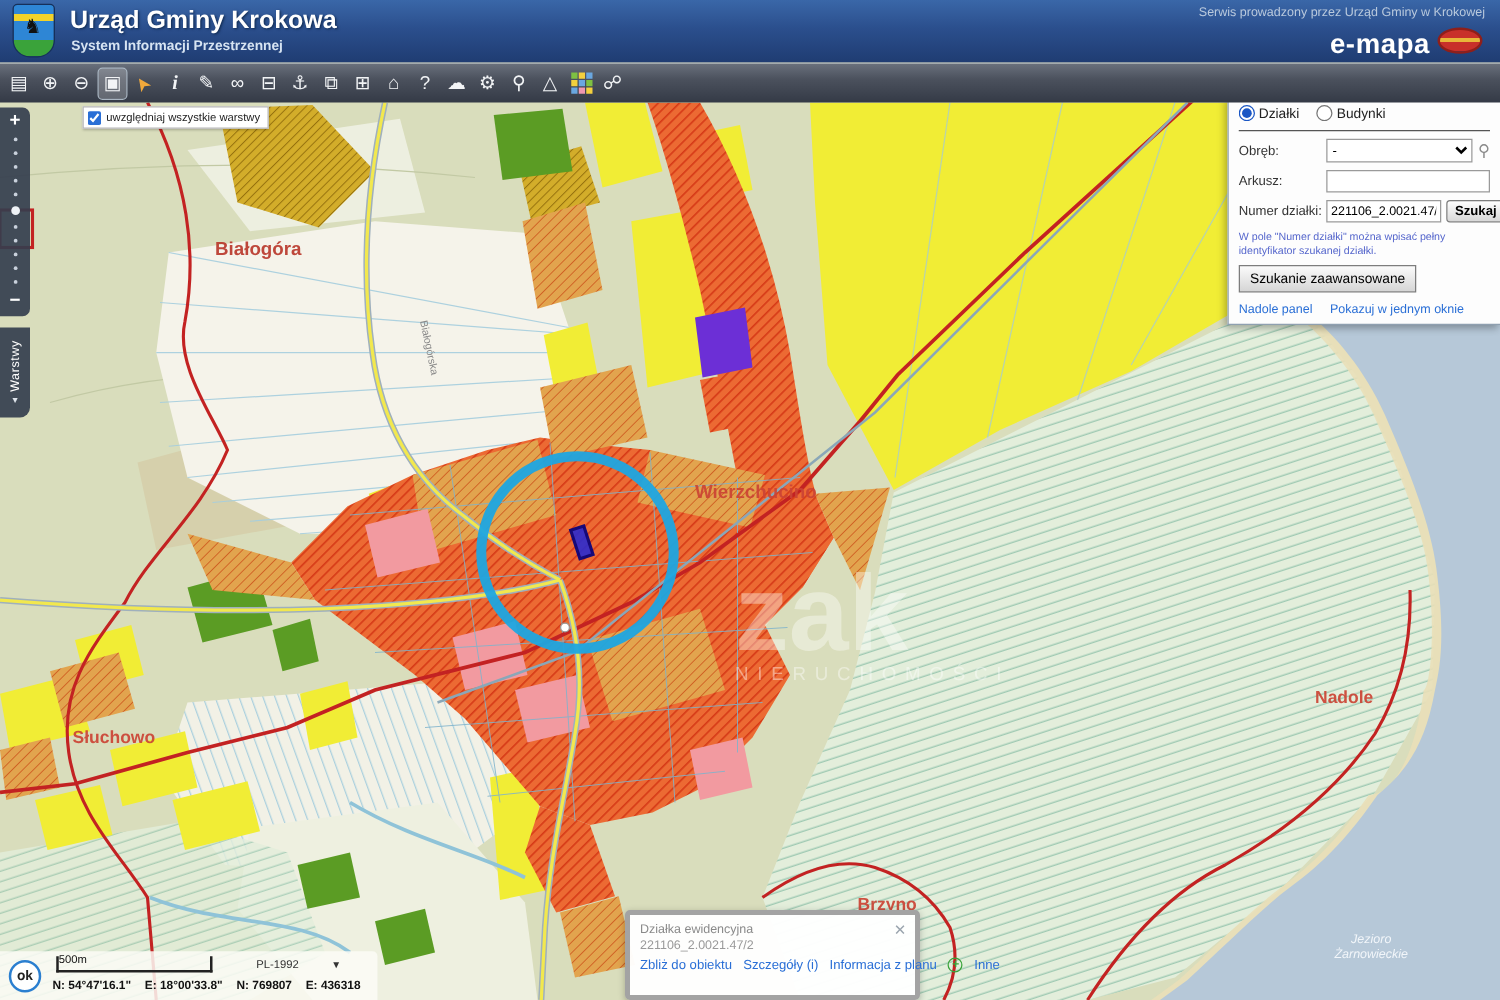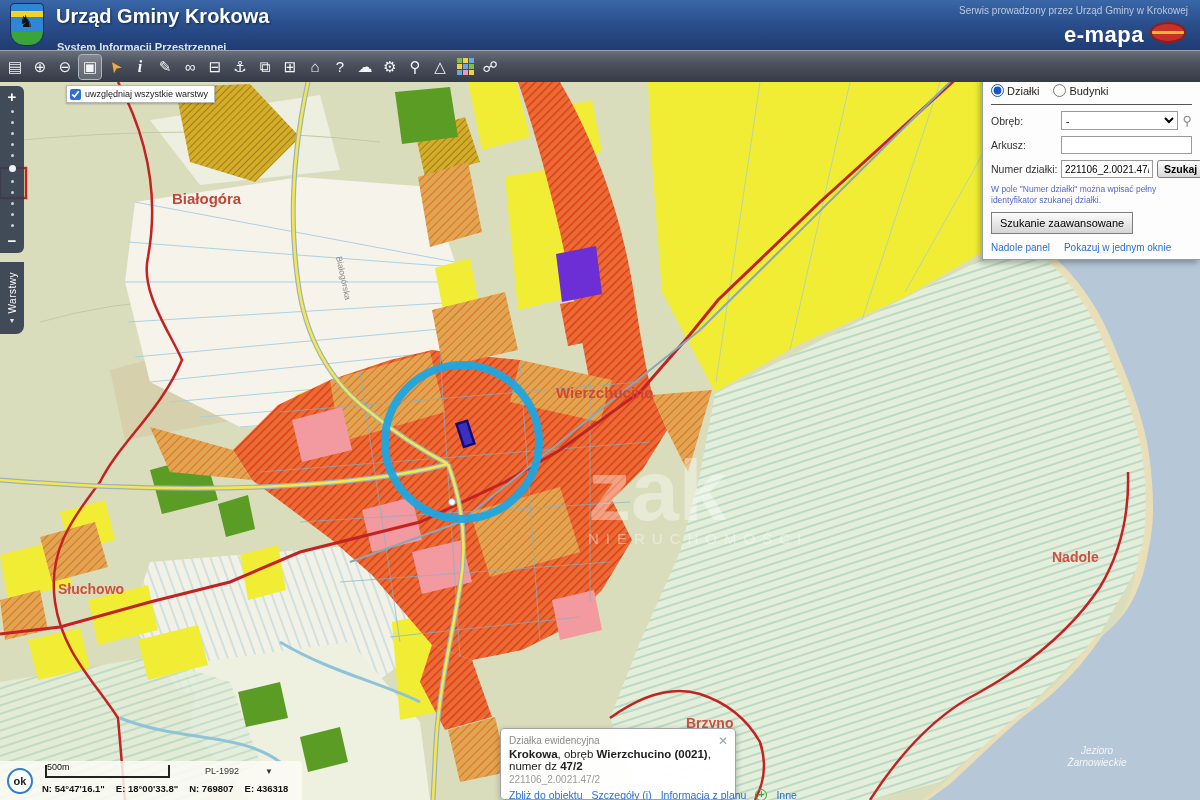--- a/index.html
+++ b/index.html
@@ -8,21 +8,21 @@
   #stage { position:absolute; inset:0; width:1200px; height:800px; overflow:hidden; }
 
   
   #header { position:absolute; left:0; top:0; width:1200px; height:50px;
     background:linear-gradient(180deg,#3a67a8 0%,#2b4f8d 45%,#1f3c72 100%); z-index:30; }
   #coat { position:absolute; left:10px; top:3px; width:34px; height:43px;
     border-radius:4px 4px 14px 14px; overflow:hidden; border:1px solid #16305a;
     background:linear-gradient(180deg,#2e86d5 0%,#2e86d5 18%,#f2d32a 18%,#f2d32a 32%,#2e86d5 32%,#2e86d5 68%,#3aa33a 68%,#3aa33a 100%); }
   #coat .griffin { position:absolute; left:8px; top:10px; font-size:16px; color:#111; line-height:16px; }
   #htitle { position:absolute; left:56px; top:5px; color:#fff; font-size:20px; font-weight:bold; text-shadow:1px 1px 2px #102a50; }
-  #hsub { position:absolute; left:57px; top:31px; color:#d7e4f2; font-size:11px; font-weight:bold;margin-top:10px; }
+  #hsub { position:absolute; left:57px; top:31px; color:#d7e4f2; font-size:11px; font-weight:bold; }
   #hservice { position:absolute; right:12px; top:5px; color:#b9c9dd; font-size:10px; }
   #hbrand { position:absolute; right:14px; top:22px; display:flex; gap:6px; }
   #hbrand .brandtxt { color:#fff; font-size:22px; font-weight:bold; letter-spacing:0.5px; }
   #hbrand .oval { width:36px; height:21px; border-radius:50%; background:
     linear-gradient(180deg,#c8302a 0%,#c8302a 40%,#e8b73a 40%,#e8b73a 58%,#c8302a 58%,#c8302a 100%);
     border:2px solid #8f1f1a; }
 
   
   #toolbar { position:absolute; left:0; top:50px; width:1200px; height:32px;
     background:linear-gradient(180deg,#69707c 0%,#4b515d 40%,#343a46 100%);
@@ -75,21 +75,21 @@
   .btn { background:linear-gradient(180deg,#fefefe,#d8d8d8); border:1px solid #7d7d7d; border-radius:3px;
     font-size:10.5px; font-weight:bold; padding:2px 6px; cursor:pointer; margin-left:4px; }
   #phint { font-size:8.5px; color:#5566cc; line-height:1.25; margin:2px 0 7px; }
   #padv { background:linear-gradient(180deg,#fbfbfb,#d5d5d5); border:1px solid #7d7d7d; font-size:11px;
     padding:4px 8px; cursor:pointer; margin-bottom:8px; }
   #plinks { display:flex; gap:14px; font-size:10px; }
   #plinks span { color:#2a6fd6; cursor:pointer; }
 
   
   #popup { position:absolute; left:500px; top:728px; width:236px; height:72px; background:rgba(255,255,255,.97);
-    border:1px solid #a3a3a3; border-radius:4px; padding:6px 8px 4px; z-index:22; box-shadow:0 2px 6px rgba(0,0,0,.25); }
+    border:4px solid #a3a3a3; border-radius:4px; padding:6px 8px 4px; z-index:22; box-shadow:0 2px 6px rgba(0,0,0,.25); }
   #popup .ptitle { font-size:10px; color:#8a8a8a; }
   #popup .pmain { font-size:11.5px; color:#222; margin-top:2px; }
   #popup .pmain b { font-weight:bold; }
   #popup .pid { font-size:10px; color:#9a9a9a; margin-top:2px; }
   #popup .plinkrow { display:flex; align-items:center; gap:9px; margin-top:4px; font-size:10.5px; }
   #popup .plinkrow span.lnk { color:#2a6fd6; cursor:pointer; white-space:nowrap; }
   #popup .plus { width:12px; height:12px; border:1.5px solid #3aa33a; border-radius:50%; color:#3aa33a;
     font-size:10px; line-height:10px; text-align:center; font-weight:bold; cursor:pointer; flex:0 0 auto; }
   #popup .pclose { position:absolute; right:7px; top:5px; color:#9aa4ae; font-size:12px; font-weight:bold; cursor:pointer; }
 
@@ -405,21 +405,20 @@
       <button id="padv">Szukanie zaawansowane</button>
       <div id="plinks">
         <span>Nadole panel</span>
         <span>Pokazuj w jednym oknie</span>
       </div>
     </div>
   </div>
 
   <div id="popup">
     <div class="ptitle">Działka ewidencyjna</div>
-    <div class="pmain"><b>Krokowa</b><span>, obręb </span><b>Wierzchucino (0021)</b><span>, numer dz </span><b>47/2</b></div>
     <div class="pid">221106_2.0021.47/2</div>
     <div class="plinkrow" id="popup-links">
         <span class="lnk">Zbliż do obiektu</span>
         <span class="lnk">Szczegóły (i)</span>
         <span class="lnk">Informacja z planu</span>
         <span class="plus">+</span>
         <span class="lnk">Inne</span>
       </div>
     <span class="pclose">✕</span>
   </div>

